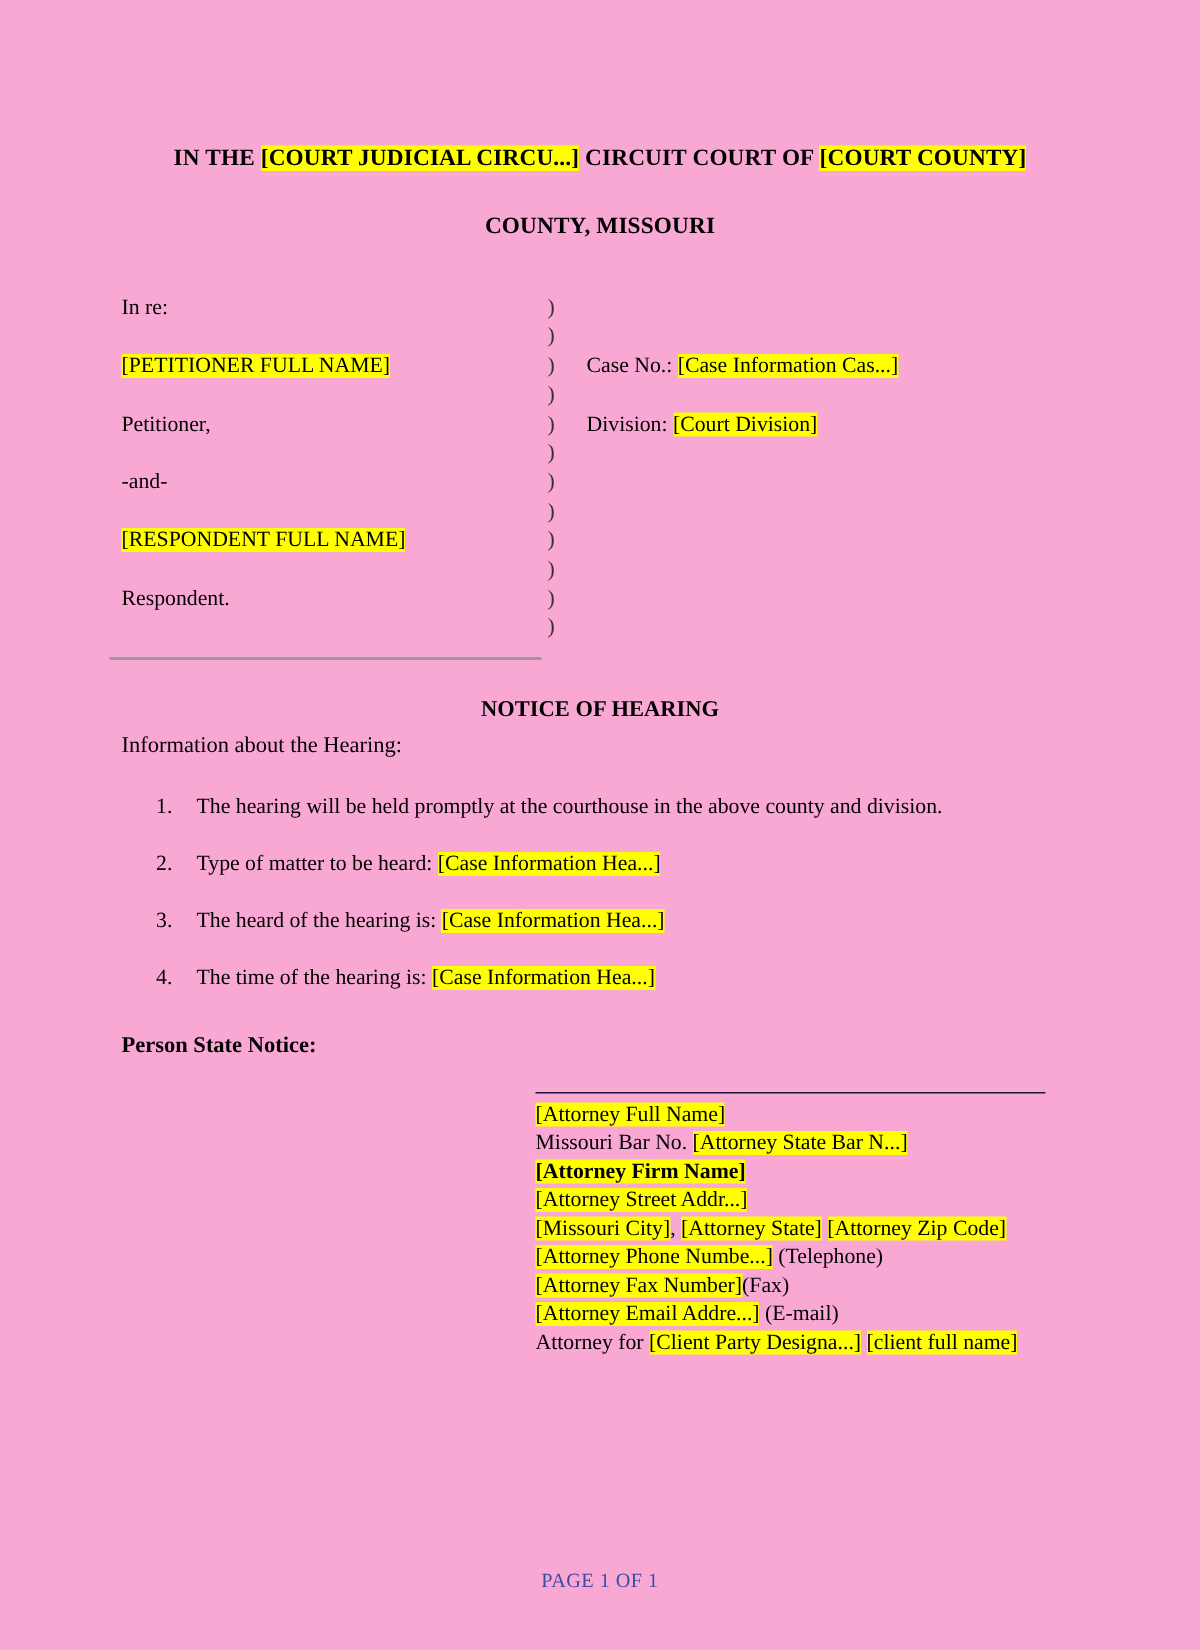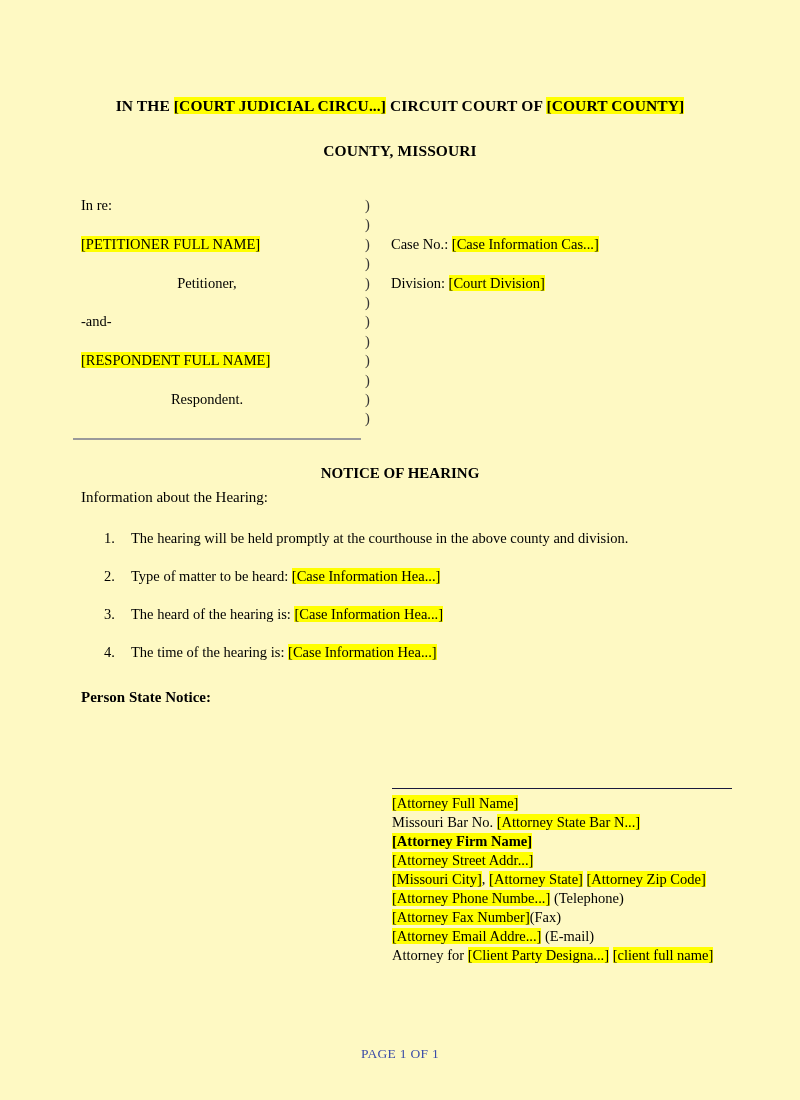--- a/index.html
+++ b/index.html
@@ -15,21 +15,21 @@
     font-family: "Liberation Serif", "DejaVu Serif", serif;
     color: #000000;
     overflow: hidden;
   }
 
   .page {
     position: absolute;
     left: 0; top: 0;
     width: 800px;
     height: 1100px;
-    background: #fef9c3;
+    background: #f9a8d4;
   }
 
   
   .hl {
     background: #FFFF00;
     color: #000000;
   }
   .bold { font-weight: bold; }
 
   
@@ -63,21 +63,21 @@
   }
   .cap-left {
     position: absolute;
     left: 0;
     top: 0;
     width: 272px;
     font-size: 14.5px;
     line-height: 19.4px;
   }
   .cap-left .row { height: 19.4px; white-space: nowrap; }
-  .cap-left .row.indent { text-align: center; padding-right: 20px; }
+  .cap-left .row.indent { text-align: left; padding-right: 20px; }
 
   .cap-parens {
     position: absolute;
     left: 284px;
     top: 0;
     width: 22px;
     font-size: 14.5px;
     line-height: 19.4px;
     color: #333333;
   }
@@ -147,23 +147,22 @@
     left: 81px;
     top: 689px;
     font-size: 15px;
     font-weight: bold;
   }
 
   
   .sig-block {
     position: absolute;
     left: 357px;
-    top: 788px;
+    top: 728px;
     width: 400px;
-    margin-left: 35px;
   }
   .sig-line {
     width: 340px;
     height: 1px;
     background: #1a1a3d;
     margin-bottom: 5px;
   }
   .sig-row {
     font-size: 14.5px;
     line-height: 19px;

